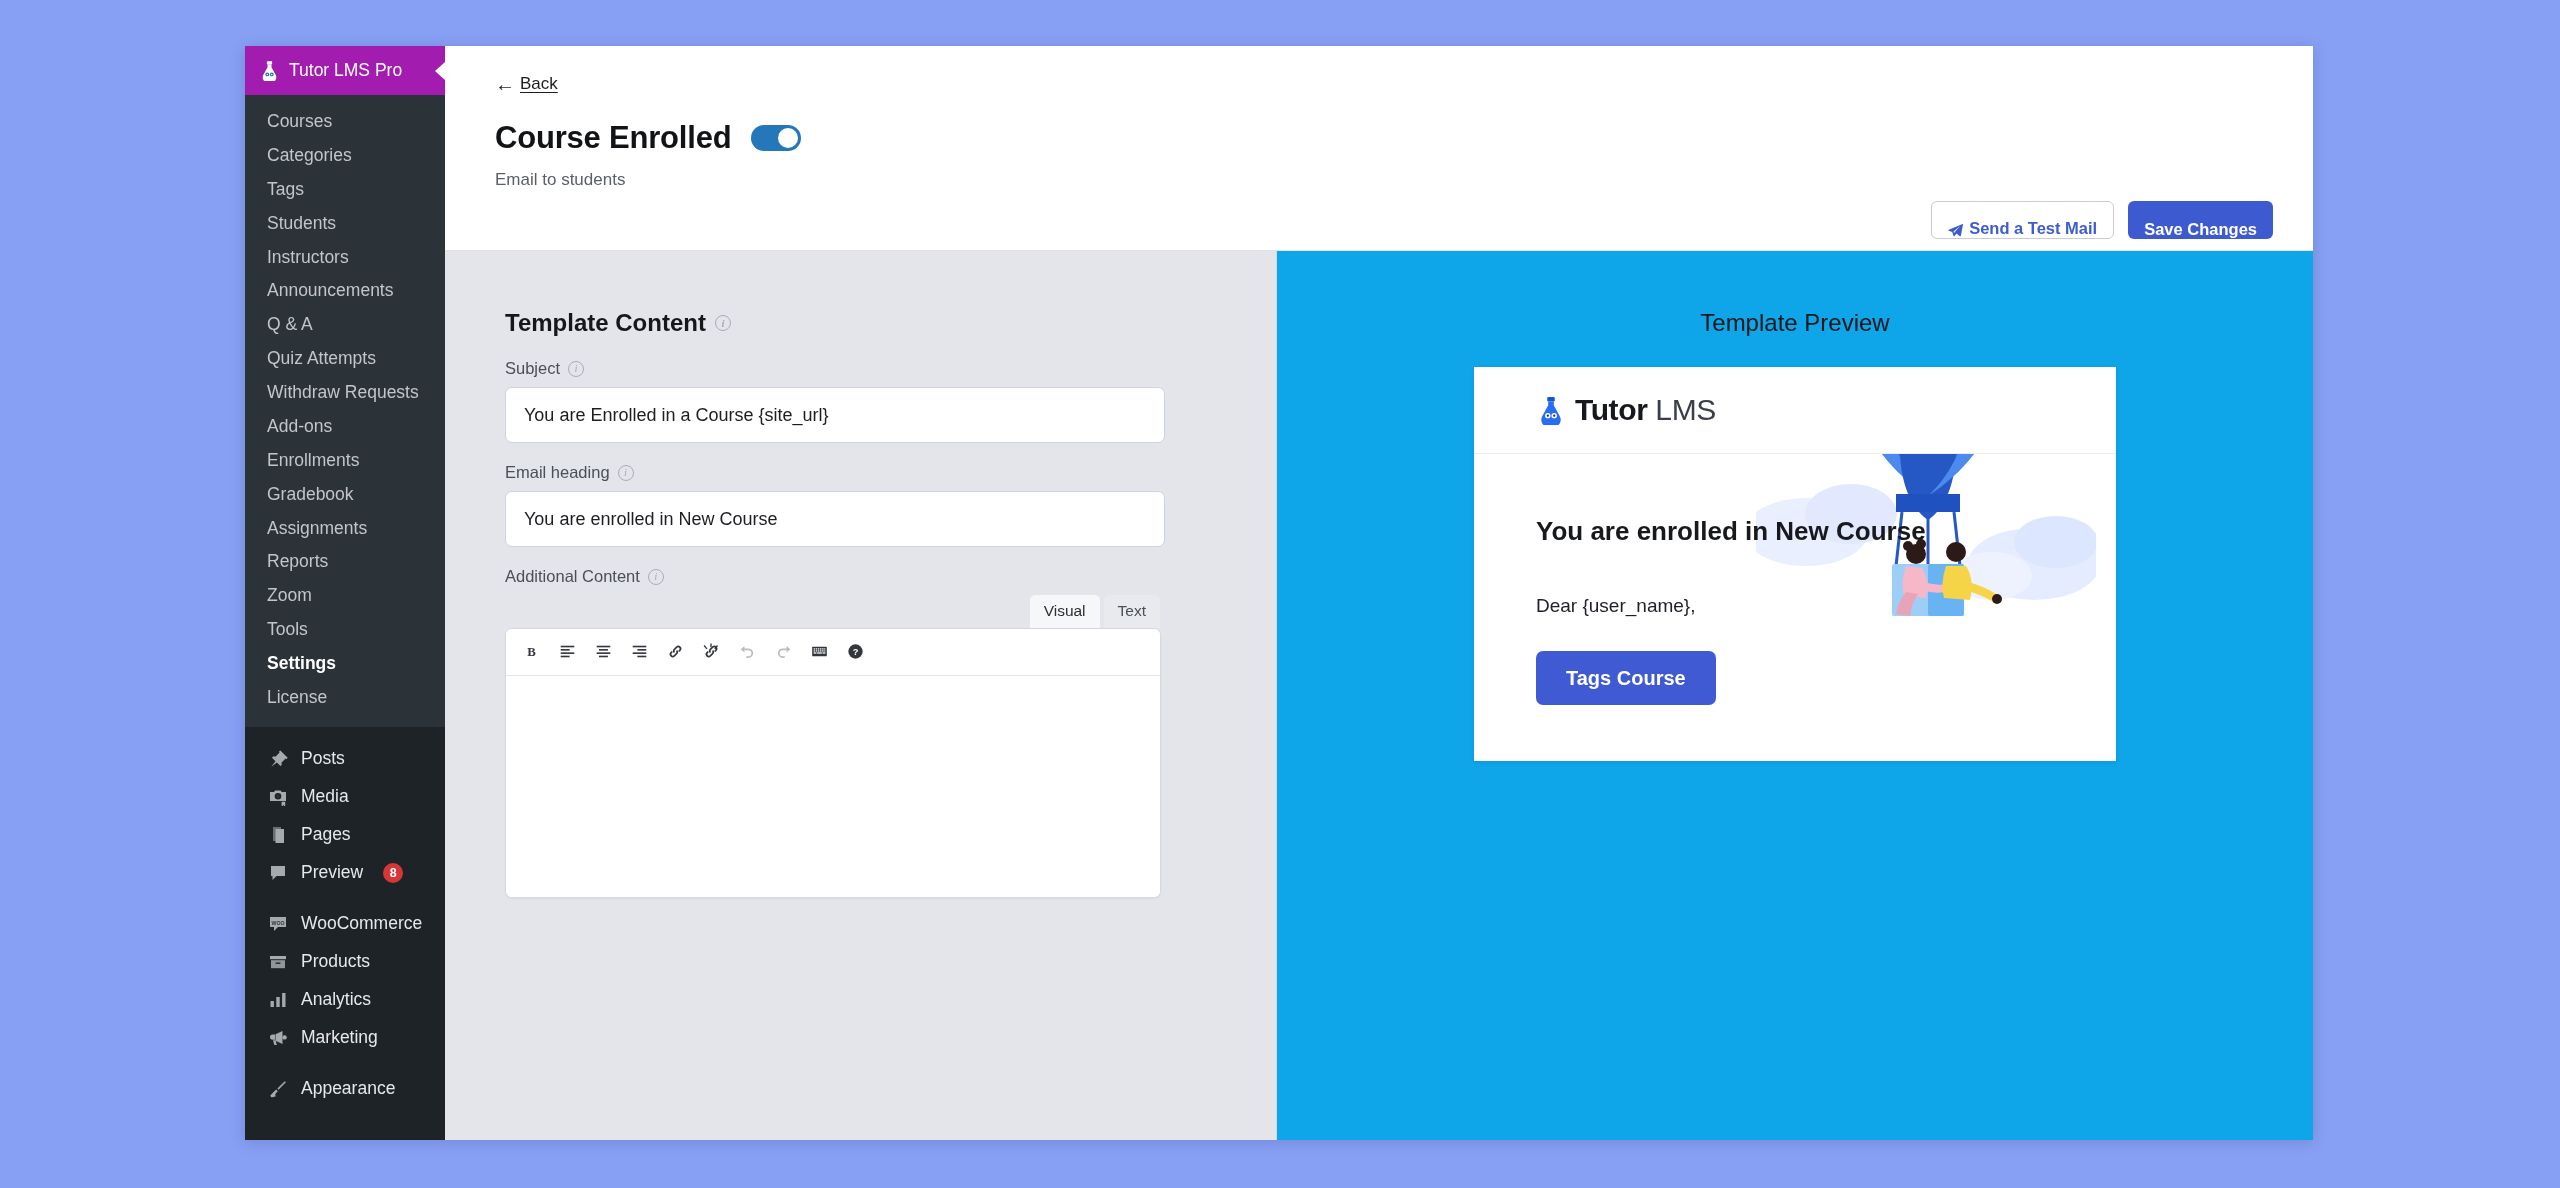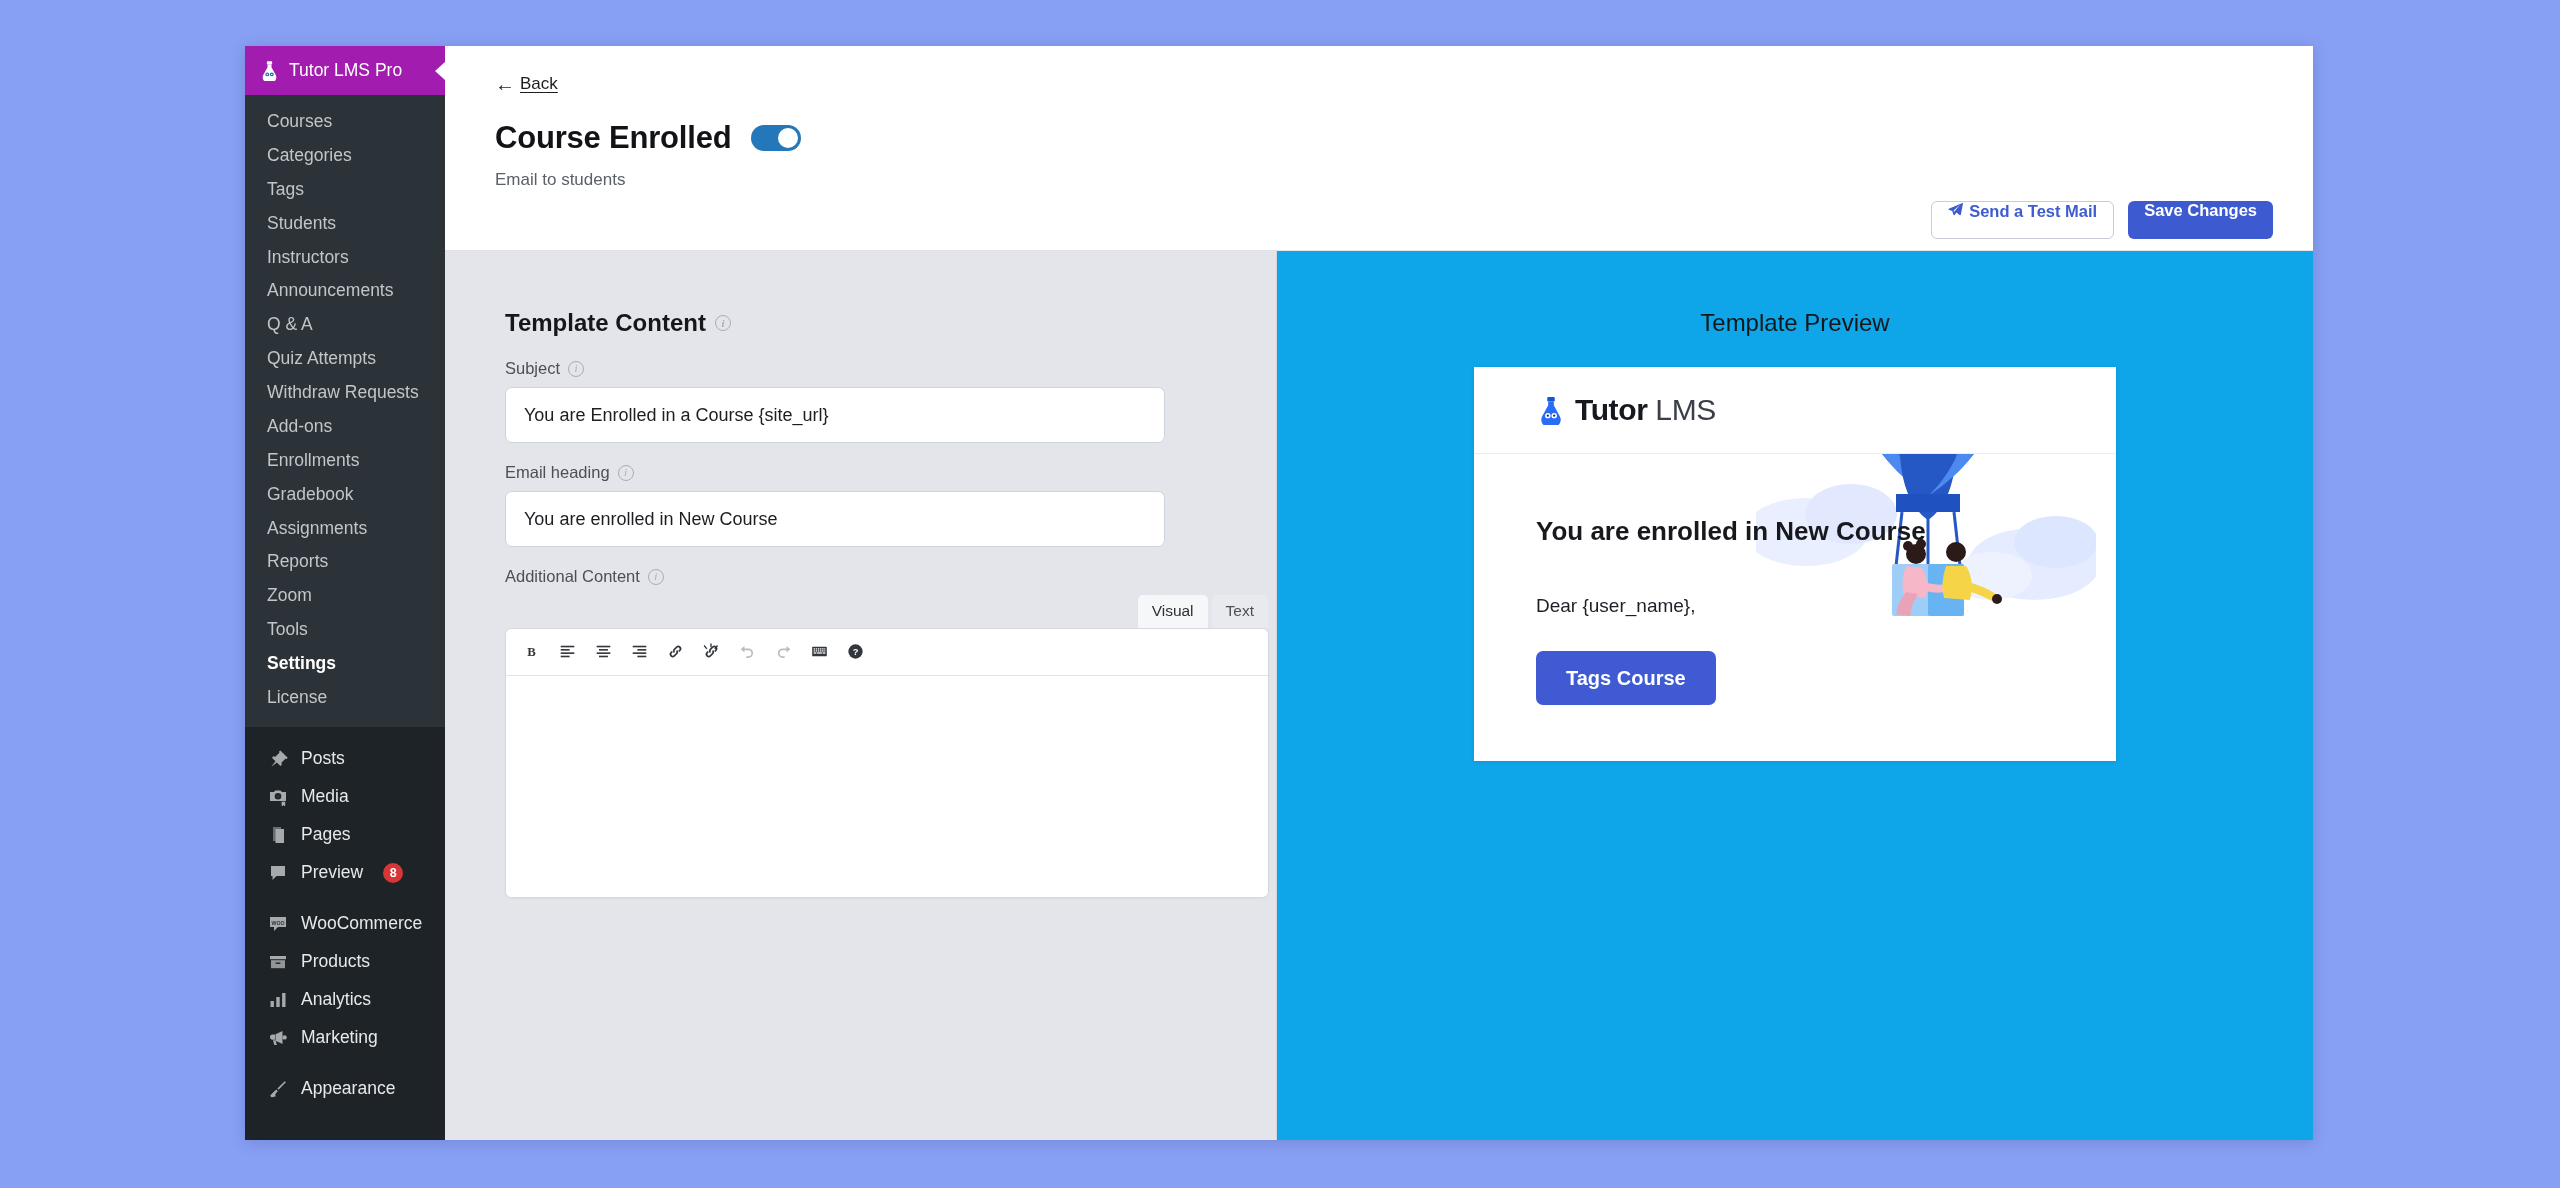--- a/index.html
+++ b/index.html
@@ -165,21 +165,21 @@
     align-items: center;
     gap: 14px;
   }
   .btn {
     border-radius: 6px;
     font-size: 16.5px;
     font-weight: bold;
     padding: 0 16px;
     height: 38px;
     display: inline-flex;
-    align-items: flex-start;
+    align-items: flex-end;
     gap: 6px;
     cursor: pointer;
     border: none;
     white-space: nowrap;
     font-family: "Liberation Sans", sans-serif;
   }
   .btn-outline {
     background: #fff;
     color: #3e5cd0;
     border: 1px solid #c8ccd8;
@@ -246,21 +246,21 @@
     padding: 0 18px;
     font-size: 18px;
     color: #1c1e22;
     font-family: "Liberation Sans", sans-serif;
     outline: none;
     display: flex;
     align-items: center;
   }
 
   
-  .editor-wrap { width: 764px; margin-top: 6px; position: relative; }
+  .editor-wrap { width: 656px; margin-top: 6px; position: relative; }
   .editor-tabs {
     display: flex;
     justify-content: flex-end;
     gap: 4px;
     padding-right: 1px;
   }
   .etab {
     font-size: 15.5px;
     color: #4b5057;
     padding: 7px 14px 7px 14px;

